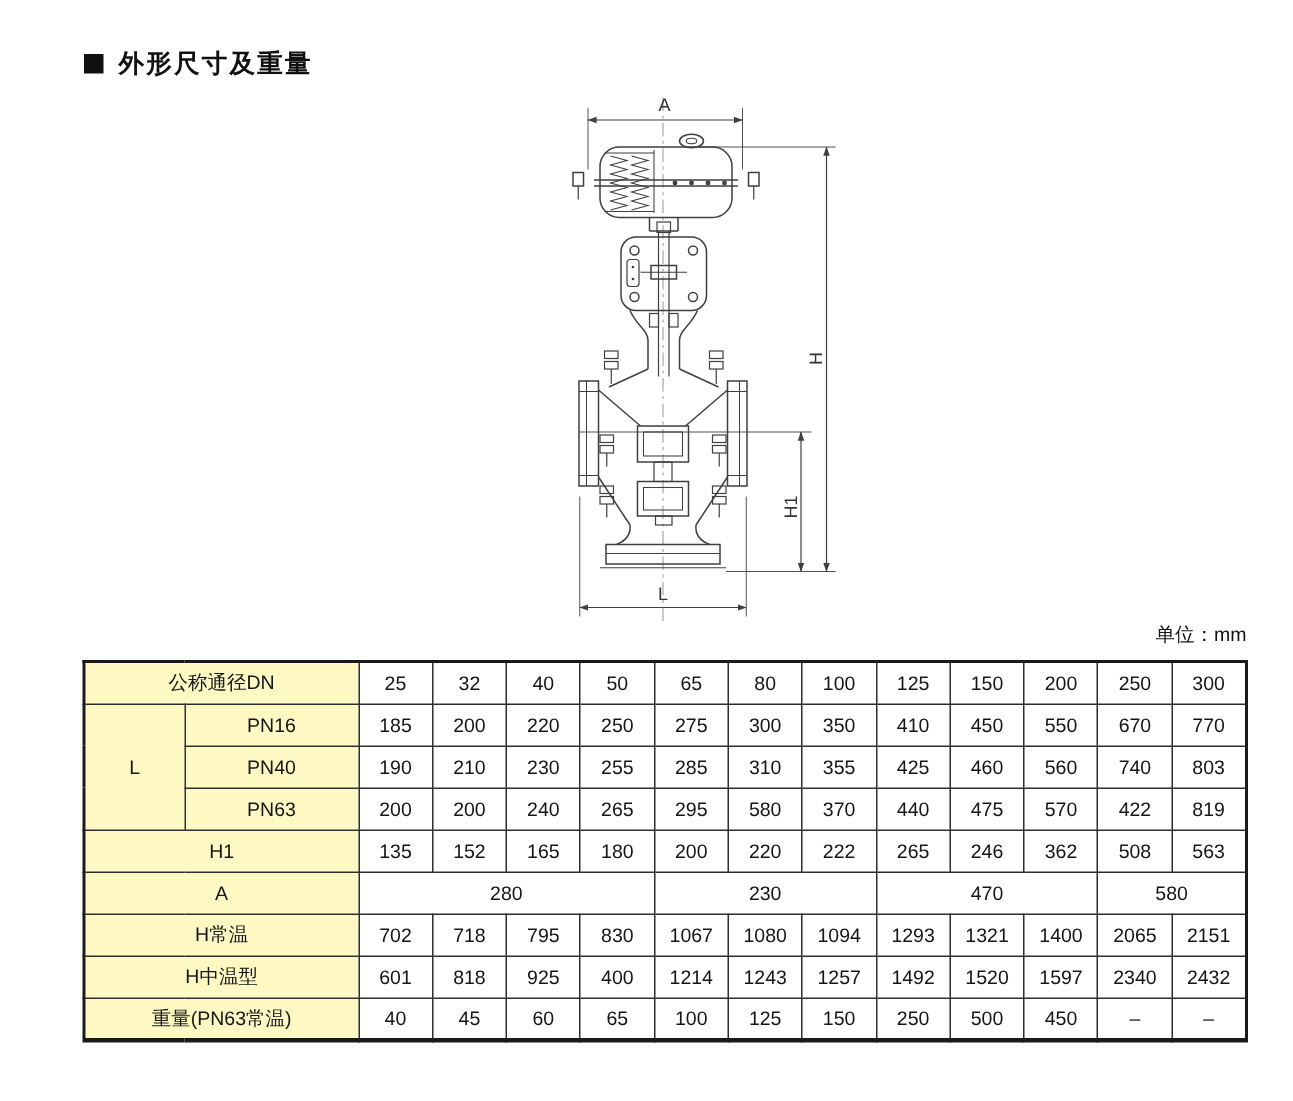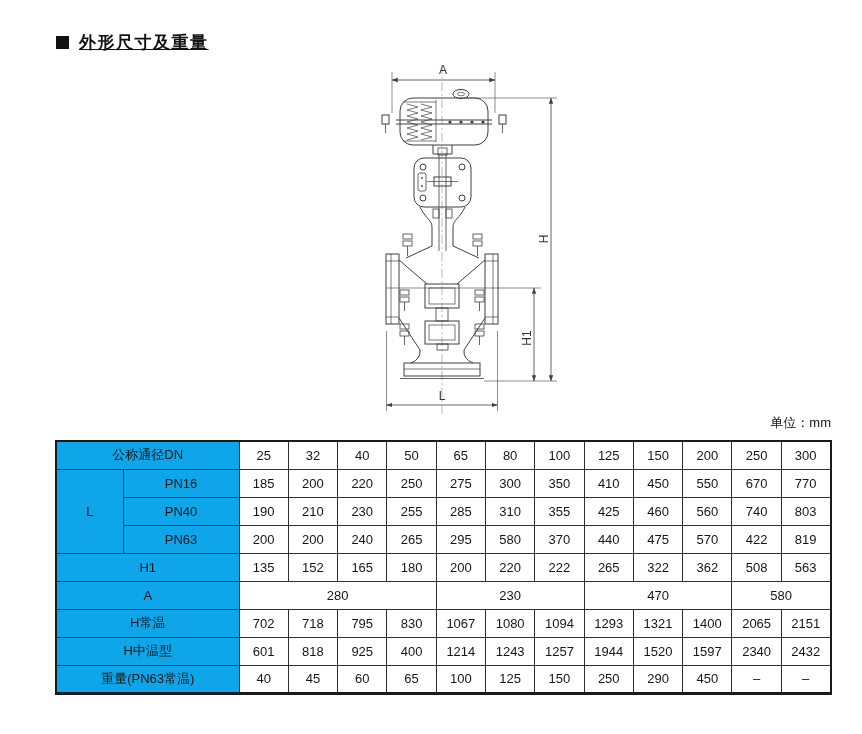--- a/index.html
+++ b/index.html
@@ -7,21 +7,21 @@
   body {
     width:862px; height:734px; position:relative;
     font-family:"Liberation Sans","DejaVu Sans",sans-serif;
     color:#151515; overflow:hidden;
   }
   .title-row {
     position:absolute; left:56px; top:31px;
     display:flex; align-items:center; gap:10px;
   }
   .title-square { width:13px; height:13px; background:#111; flex:0 0 auto; }
-  .title-text { font-size:17px; font-weight:bold; letter-spacing:1.5px; color:#111;text-decoration:underline; }
+  .title-text { font-size:17px; font-weight:bold; letter-spacing:1.5px; color:#111; }
 
   .unit-note {
     position:absolute; top:414px; right:31px;
     font-size:13px; color:#111;
   }
 
   .drawing { position:absolute; left:330px; top:56px; }
 
   table.dim-table {
     position:absolute; left:55px; top:440px; width:775px;
@@ -29,21 +29,21 @@
     border:2px solid #1a1a1a; border-bottom-width:3px;
   }
   table.dim-table td {
     border:1px solid #2e2e2e;
     height:28px; padding:0 1px;
     text-align:center; vertical-align:middle;
     font-size:13px; color:#151515;
     background:#ffffff;
     overflow:hidden; white-space:nowrap;
   }
-  table.dim-table td.head { background:#0ea5e9; }
+  table.dim-table td.head { background:#fef9c3; }
 </style>
 </head>
 <body>
 
 <div class="title-row">
   <span class="title-square"></span>
   <span class="title-text">外形尺寸及重量</span>
 </div>
 
 <svg class="drawing" width="236" height="362" viewBox="330 55 236 362" xmlns="http://www.w3.org/2000/svg">
@@ -259,21 +259,21 @@
       <tr>
         <td colspan="2" class="head">H1</td>
         <td>135</td>
         <td>152</td>
         <td>165</td>
         <td>180</td>
         <td>200</td>
         <td>220</td>
         <td>222</td>
         <td>265</td>
-        <td>322</td>
+        <td>246</td>
         <td>362</td>
         <td>508</td>
         <td>563</td>
       </tr>
       <tr>
         <td colspan="2" class="head">A</td>
         <td colspan="4">280</td>
         <td colspan="3">230</td>
         <td colspan="3">470</td>
         <td colspan="2">580</td>
@@ -295,35 +295,35 @@
       </tr>
       <tr>
         <td colspan="2" class="head">H中温型</td>
         <td>601</td>
         <td>818</td>
         <td>925</td>
         <td>400</td>
         <td>1214</td>
         <td>1243</td>
         <td>1257</td>
-        <td>1944</td>
+        <td>1492</td>
         <td>1520</td>
         <td>1597</td>
         <td>2340</td>
         <td>2432</td>
       </tr>
       <tr>
         <td colspan="2" class="head">重量(PN63常温)</td>
         <td>40</td>
         <td>45</td>
         <td>60</td>
         <td>65</td>
         <td>100</td>
         <td>125</td>
         <td>150</td>
         <td>250</td>
-        <td>290</td>
+        <td>500</td>
         <td>450</td>
         <td>–</td>
         <td>–</td>
       </tr>
     </tbody>
 </table>
 
 </body></html>

